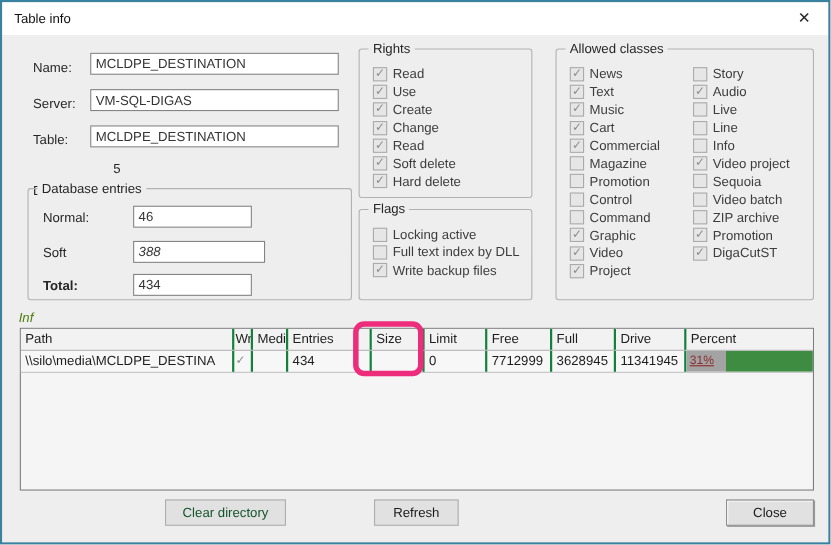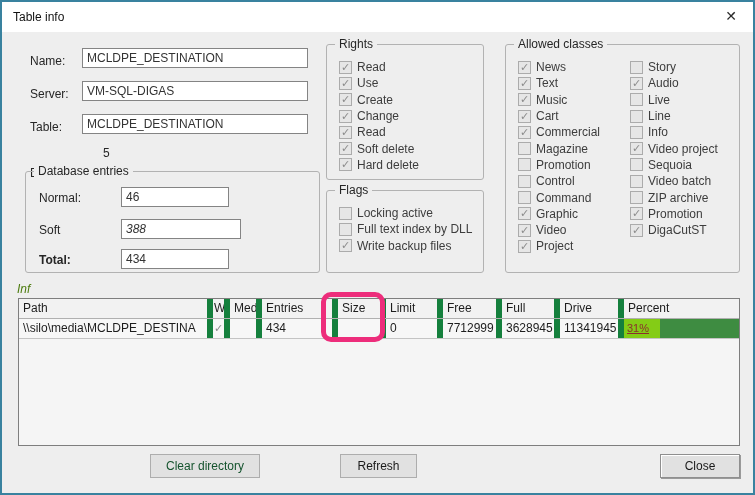--- a/index.html
+++ b/index.html
@@ -28,29 +28,29 @@
         font-size:11px; line-height:11px; text-align:center; flex:0 0 13px; }
   .cblabel { color:#3d3d3d; white-space:nowrap; }
 
   .inf-label { position:absolute; left:15px; top:250px; color:#4d7c0f;font-style:italic; }
 
   .lv { position:absolute; left:16px; top:266px; width:722px; height:148px;
         background:#f5f5f5; border:1px solid #7e7e7e; }
   .lvrow { display:flex; width:100%; }
   .lvrow.header { border-bottom:1px solid #b0b0b0; background:#f2f2f2; }
   .lvrow.data { border-bottom:1px solid #c4c4c4; background:#f7f7f7; }
-  .cell { height:19px; padding:2px 4px; border-right:6px solid #15803d; white-space:nowrap;
+  .cell { height:19px; padding:2px 4px; border-right:2px solid #15803d; white-space:nowrap;
           overflow:hidden; font-size:12px; color:#1d1d1d; line-height:15px; }
   .c-path{width:194px} .c-wri{width:17px; padding:2px 1px;} .c-medium{width:32px}
   .c-entries{width:76px} .c-size{width:48px} .c-limit{width:57px} .c-free{width:59px}
   .c-full{width:58px} .c-drive{width:64px} .c-percent{flex:1; border-right:none; padding:0;}
   .checkmark { color:#8a8a8a; font-size:11px; }
 
   .pctbar { display:flex; width:100%; height:19px; }
-  .pct-used { background:#84cc16; color:#8b2e2e; font-size:11px; line-height:19px;
+  .pct-used { background:#a3a3a3; color:#8b2e2e; font-size:11px; line-height:19px;
               padding-left:3px; overflow:hidden;text-decoration:underline; }
   .pct-free { flex:1; background:#3e8c41; }
 
   .size-highlight { position:absolute; left:319px; top:260px; width:64px; height:50px;
                     border:5px solid #ed2d7b; border-radius:10px; pointer-events:none; z-index:6; }
 
   .btn { position:absolute; height:24px; background:#e1e1e1; border:1px solid #adadad;
          font-size:12px; color:#1a1a1a; text-align:center; line-height:22px; cursor:pointer; }
   .btn.disabled { color:#14532d; }
   .btn.default-btn { border:1px solid #8f8f8f; box-shadow:1px 1px 0 #9a9a9a, inset 1px 1px 0 #ffffff; }

